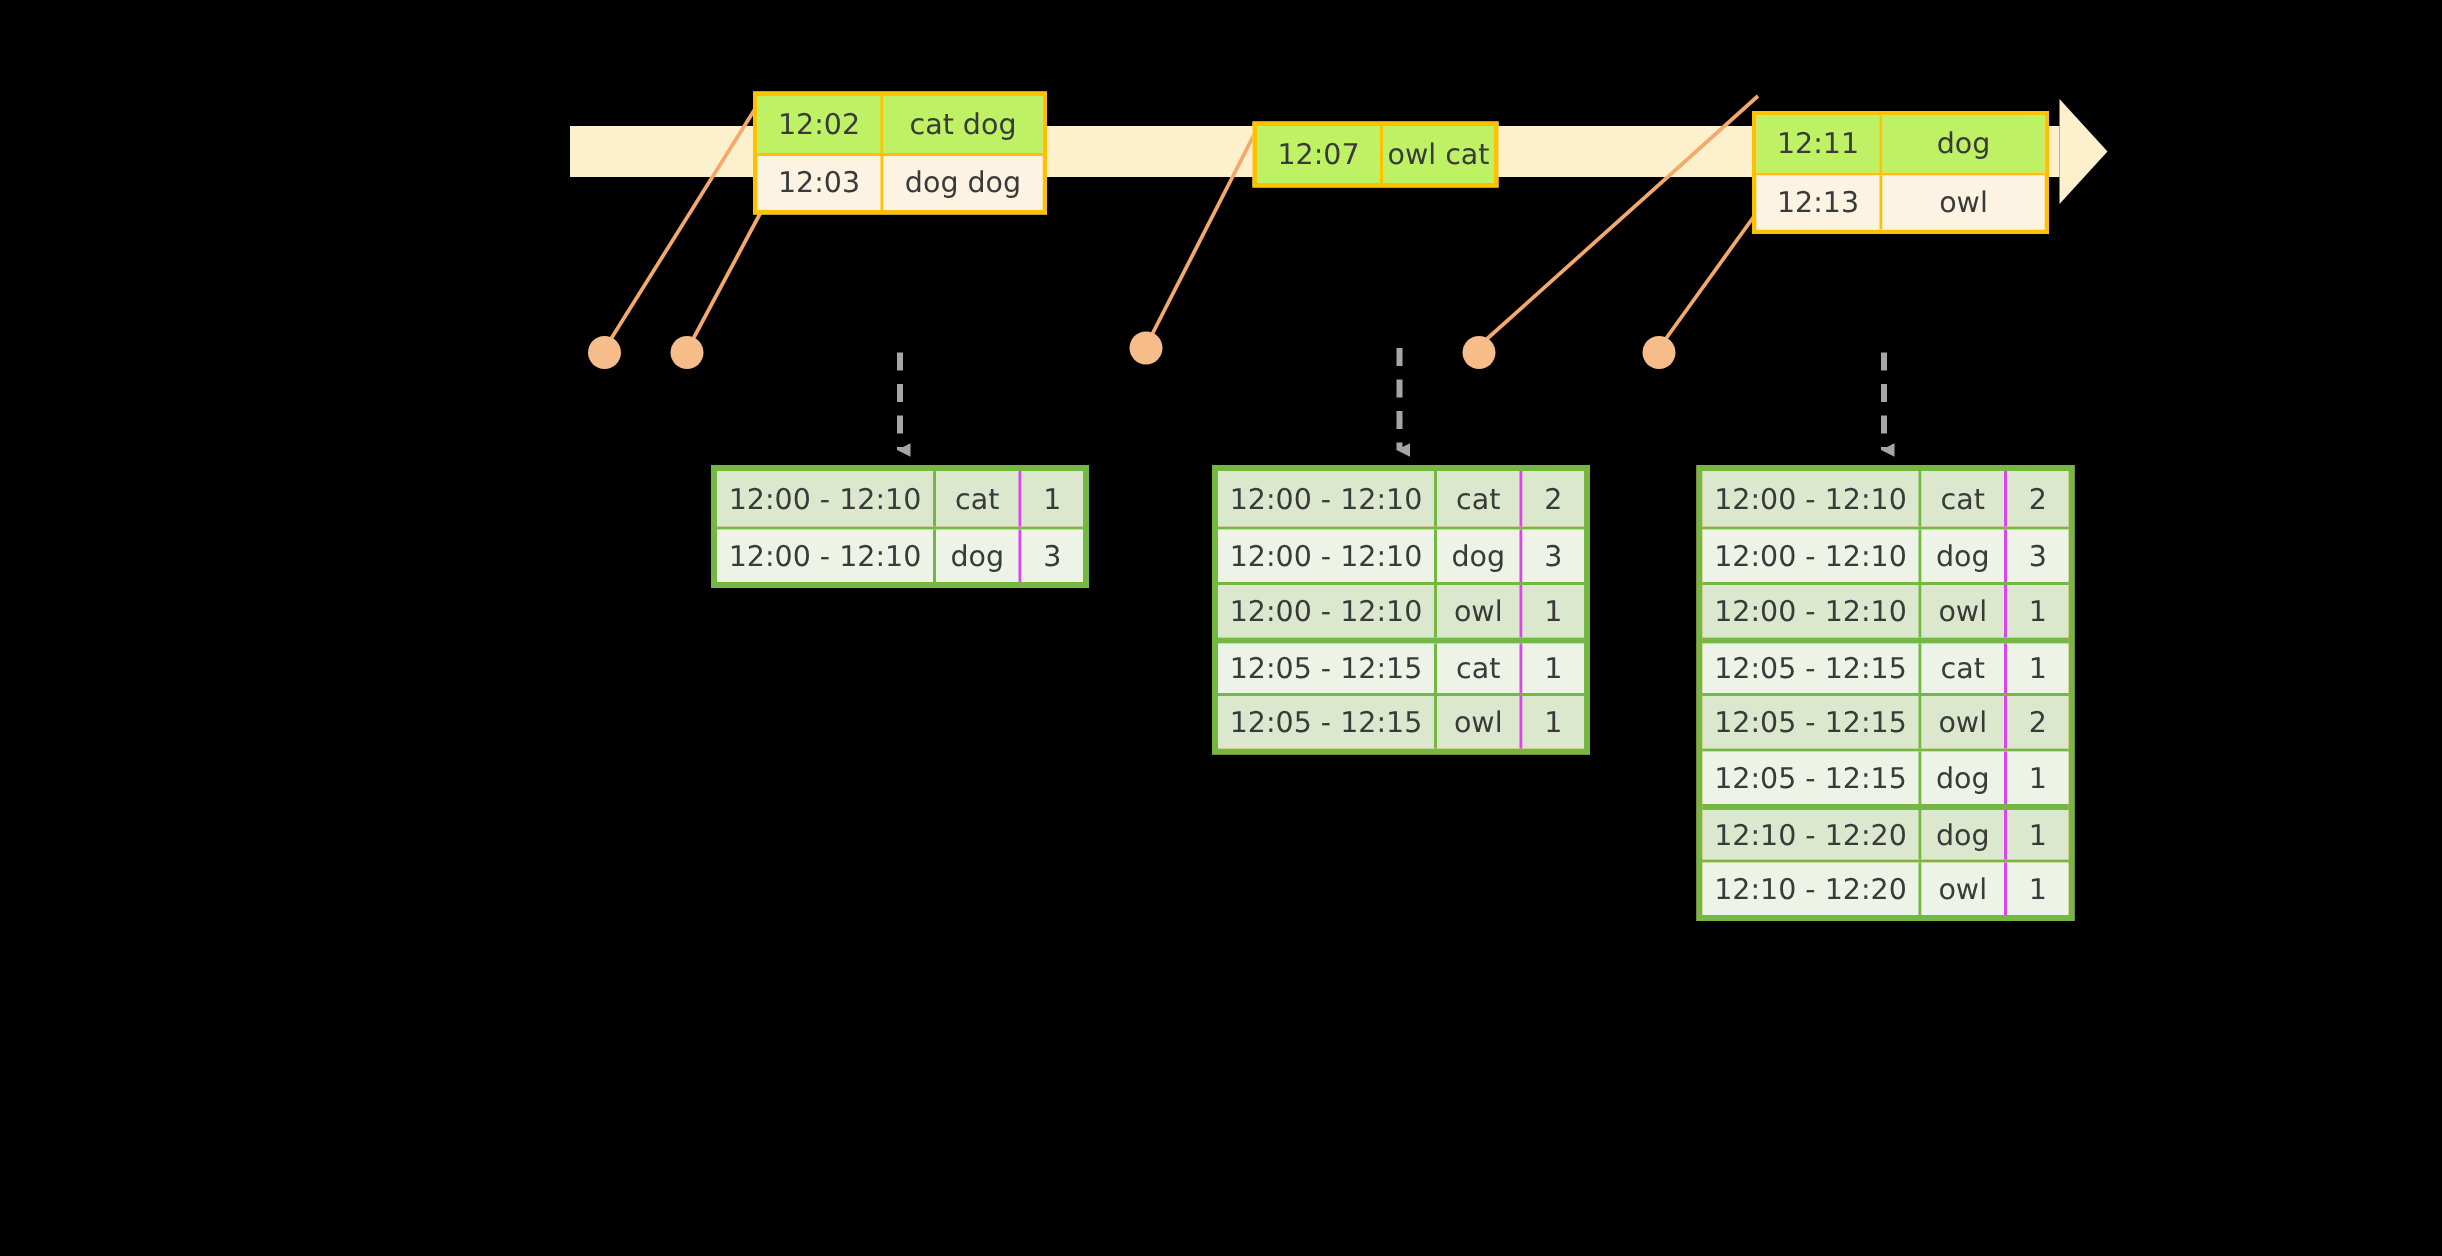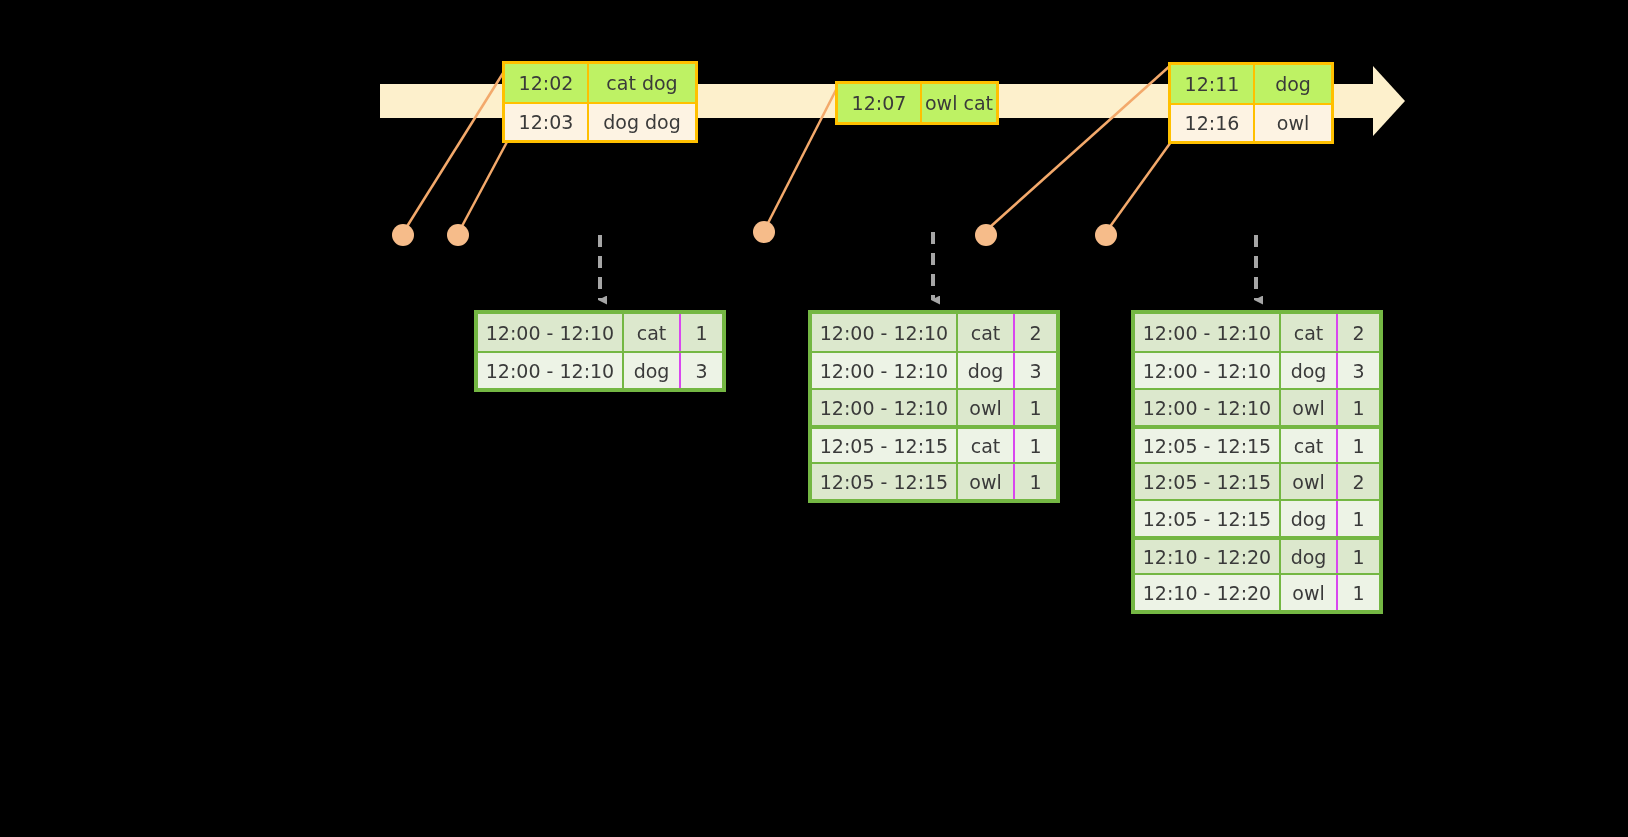--- a/index.html
+++ b/index.html
@@ -135,27 +135,27 @@
     </div>
   </div>
 
   <div class="event-box" style="left:835px; top:81px; width:164px;">
     <div class="event-row shaded">
       <div class="event-cell time">12:07</div>
       <div class="event-cell words">owl cat</div>
     </div>
   </div>
 
-  <div class="event-box" style="left:1168px; top:62px; width:166px;">
+  <div class="event-box" style="left:1168px; top:74px; width:198px;">
     <div class="event-row shaded">
       <div class="event-cell time">12:11</div>
       <div class="event-cell words">dog</div>
     </div>
     <div class="event-row">
-      <div class="event-cell time">12:16</div>
+      <div class="event-cell time">12:13</div>
       <div class="event-cell words">owl</div>
     </div>
   </div>
 
   <div class="dot" style="left:392px; top:224px;"></div>
   <div class="dot" style="left:447px; top:224px;"></div>
   <div class="dot" style="left:753px; top:221px;"></div>
   <div class="dot" style="left:975px; top:224px;"></div>
   <div class="dot" style="left:1095px; top:224px;"></div>
 

